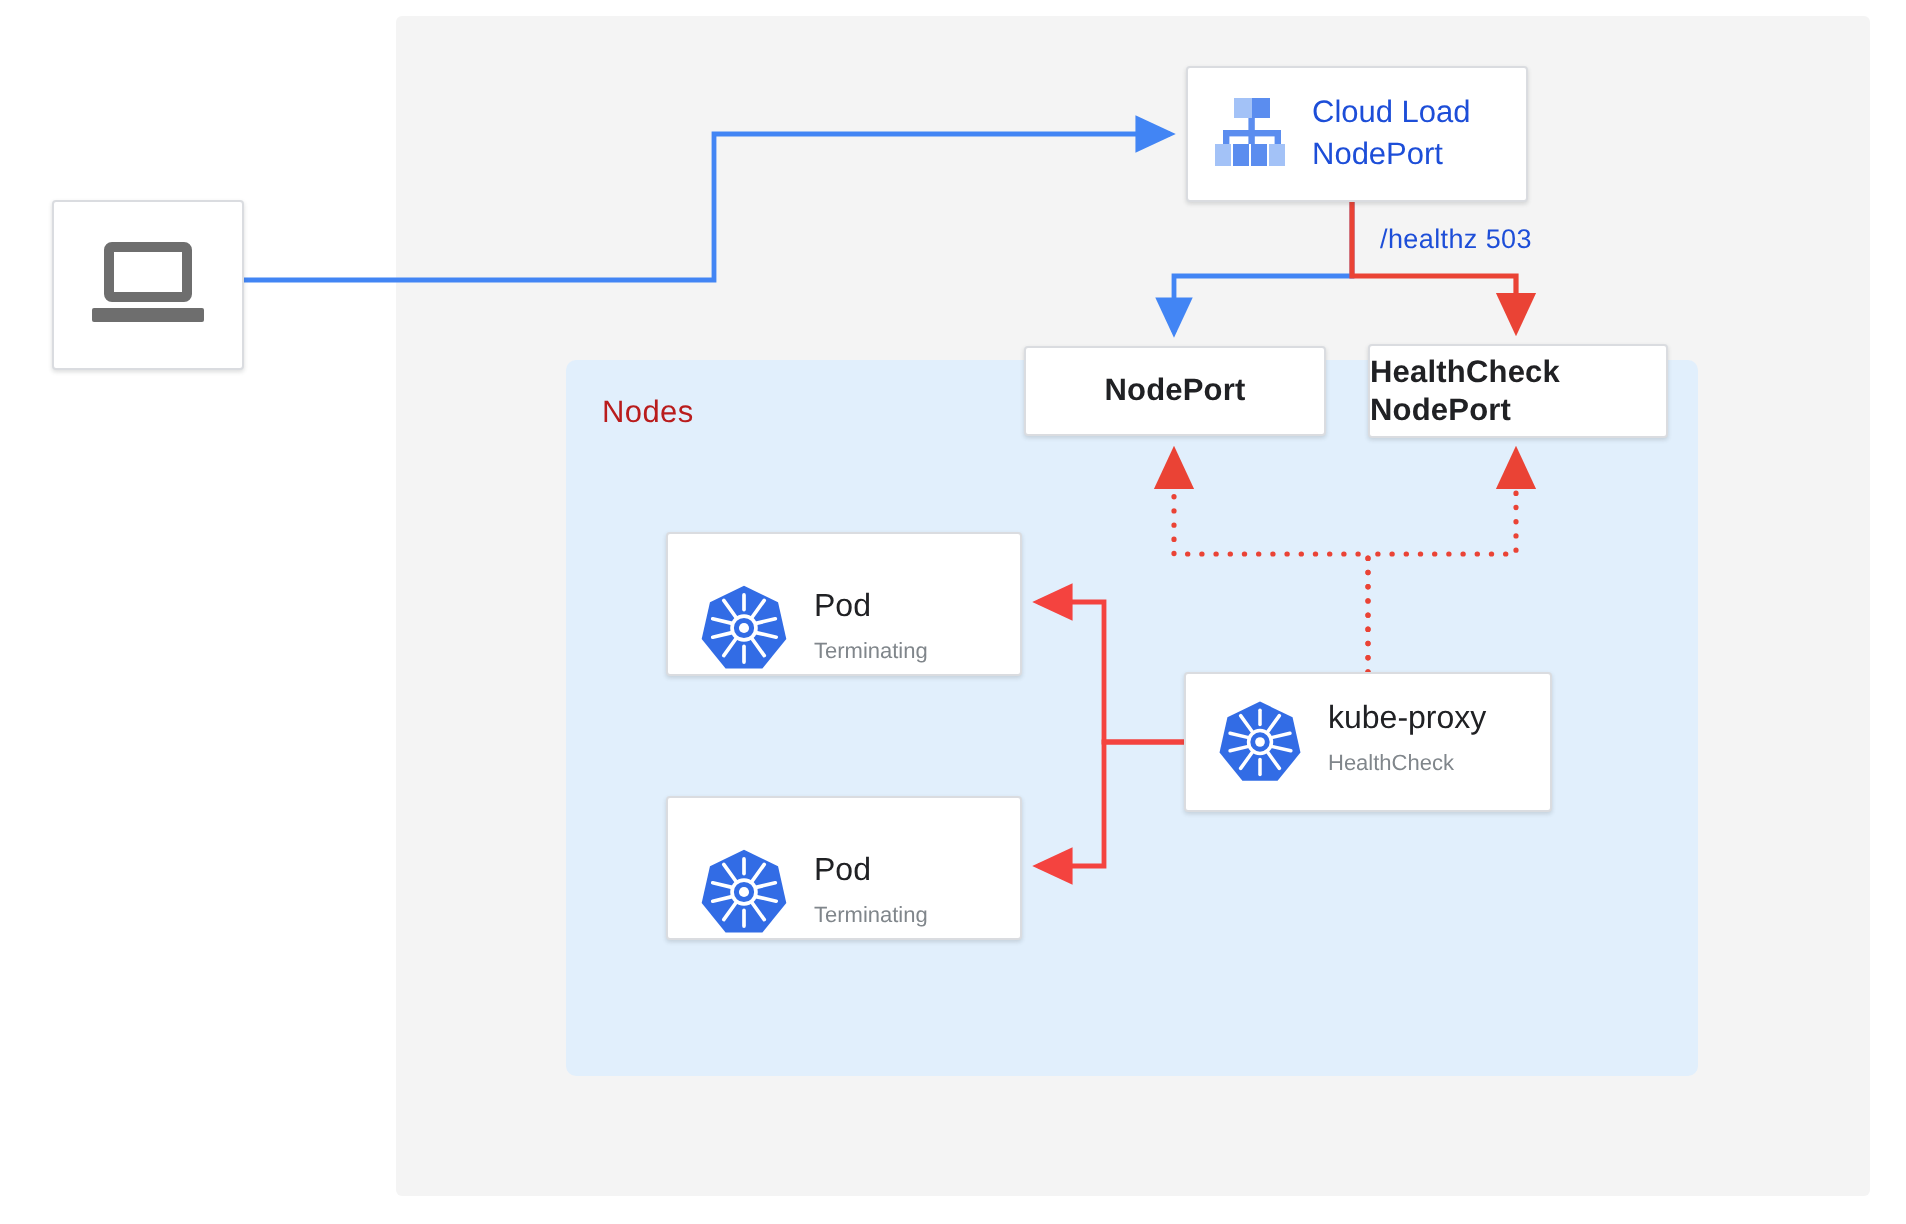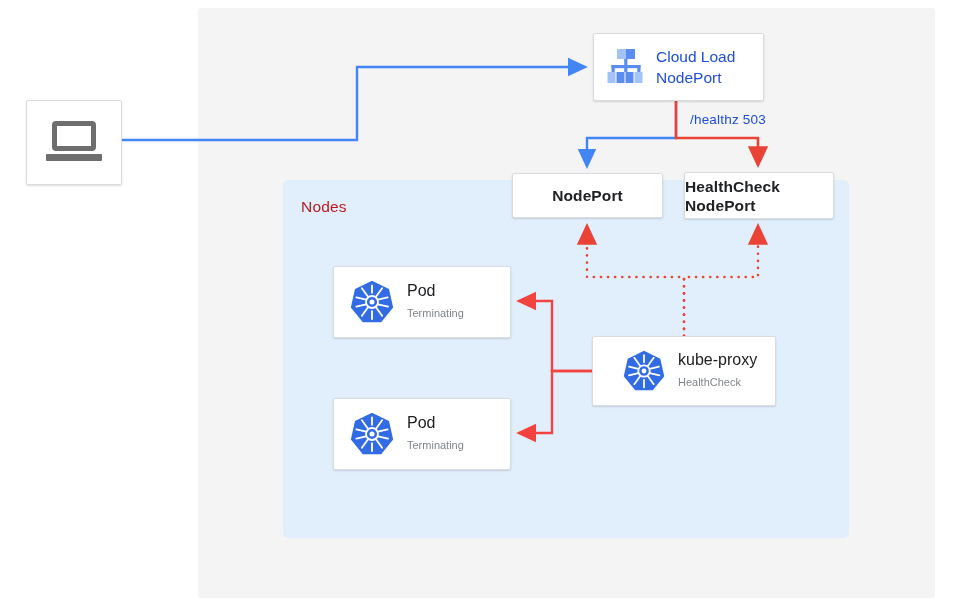--- a/index.html
+++ b/index.html
@@ -107,30 +107,30 @@
     color: #202124;
     letter-spacing: .1px;
     line-height: 19px;
     text-align: center;
     white-space: nowrap;
   }
   
   .pod-card {
     left: 333px;
     width: 178px; height: 72px;
-    display: flex; align-items: center;
+    display: flex; align-items: flex-end;
     padding-left: 15px;
   }
   .pod-card.pod1 { top: 266px; }
   .pod-card.pod2 { top: 398px; }
   .kp-card {
     left: 592px; top: 336px;
     width: 184px; height: 70px;
     display: flex; align-items: center;
-    padding-left: 29px;
+    padding-left: 15px;
   }
   .k8s-logo { flex: none; width: 46px; height: 46px; }
   .kp-card .k8s-logo { width: 44px; height: 44px; }
   .card-text { margin-left: 12px; }
   .title-line {
     font-size: 16px;
     color: #202124;
     line-height: 22px;
     white-space: nowrap;
   }

